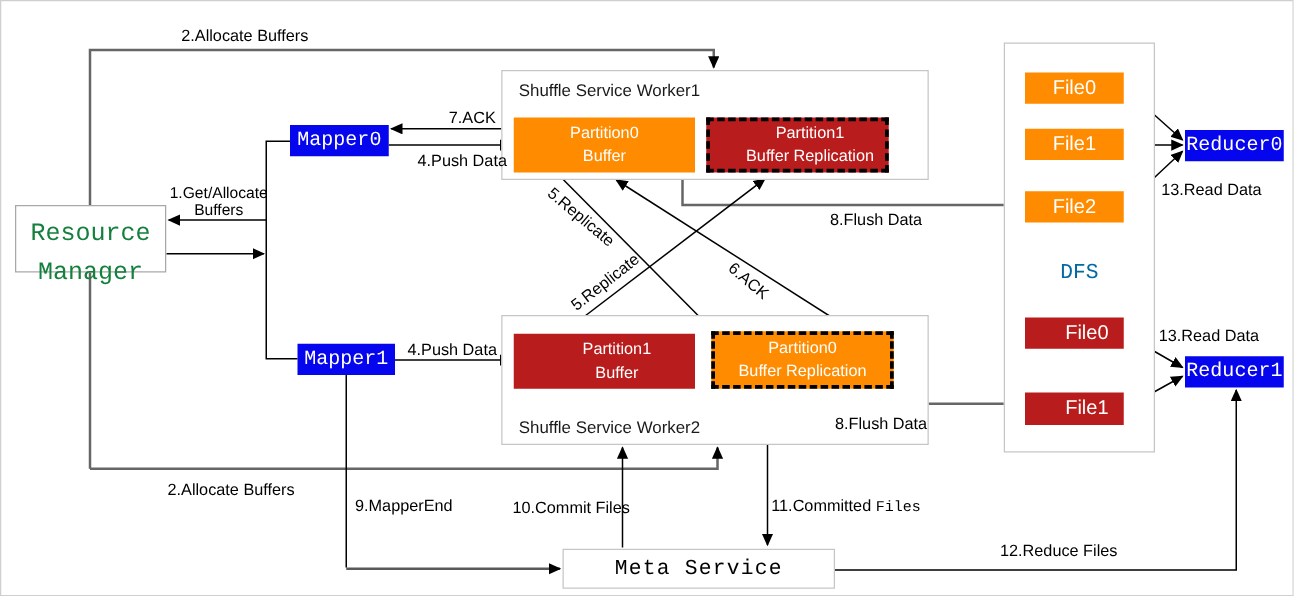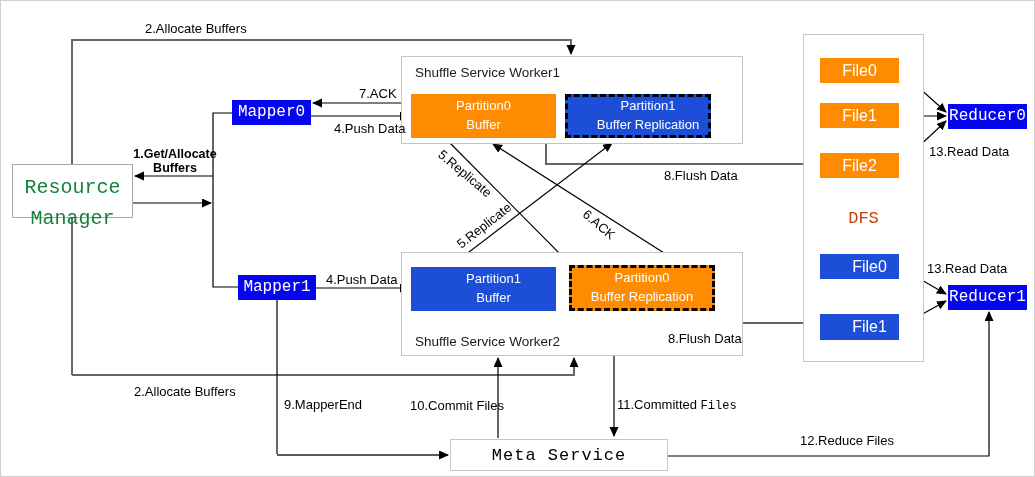--- a/index.html
+++ b/index.html
@@ -7,41 +7,41 @@
     position:relative;width:1035px;height:477px;background:#ffffff;
     border:1px solid #cfcfcf;box-sizing:border-box;overflow:hidden;
     font-family:"Liberation Sans",sans-serif;
   }
   svg.wires{position:absolute;left:0;top:0;z-index:1;}
   .node{position:absolute;z-index:2;box-sizing:border-box;text-align:center;}
   .small-box{
     color:#fff;font-size:16px;line-height:25px;white-space:nowrap;
   }
   .fill-orange{background:#FF8C00;}
-  .fill-green{background:#1d4ed8;padding-left:20px;}
+  .fill-green{background:#b91c1c;padding-left:20px;}
   .fill-blue{background:#0606EE;font-family:Liberation Mono, monospace;}
   .part-box{
     color:#fff;font-size:13px;line-height:1.45;display:flex;flex-direction:column;
     justify-content:center;white-space:nowrap;
   }
   .dashed{border:3px dashed #000;}
   .container{
     background:#fff;border:1px solid #c6c6c6;
   }
   .worker-title{
     position:absolute;left:13px;font-size:13.5px;color:#1a1a1a;white-space:nowrap;
   }
   .mono{font-family:"Liberation Mono",monospace;}
   .rm-text{font-size:20px;line-height:1.55;padding-top:7px;color:#15803d;}
-  .dfs-label{position:absolute;left:0;right:0;top:174px;font-size:17px;color:#c2410c;text-align:center;}
+  .dfs-label{position:absolute;left:0;right:0;top:174px;font-size:17px;color:#0369a1;text-align:center;}
   .meta-text{font-size:17px;line-height:31px;color:#000;letter-spacing:1px;}
   .lbl{
     position:absolute;z-index:3;font-size:13px;color:#000;white-space:nowrap;
   }
-  .lbl.two{text-align:center;font-size:12.5px;line-height:1.15;font-weight:bold;}
+  .lbl.two{text-align:center;font-size:12.5px;line-height:1.15;}
   .rot{transform-origin:center center;text-align:center;}
   .suffix-mono{font-family:"Liberation Mono",monospace;font-size:12px;}
 </style>
 </head>
 <body>
 
 <div class="canvas">
 
   <svg class="wires" width="1035" height="477" viewBox="0 0 1035 477">
     <defs>

